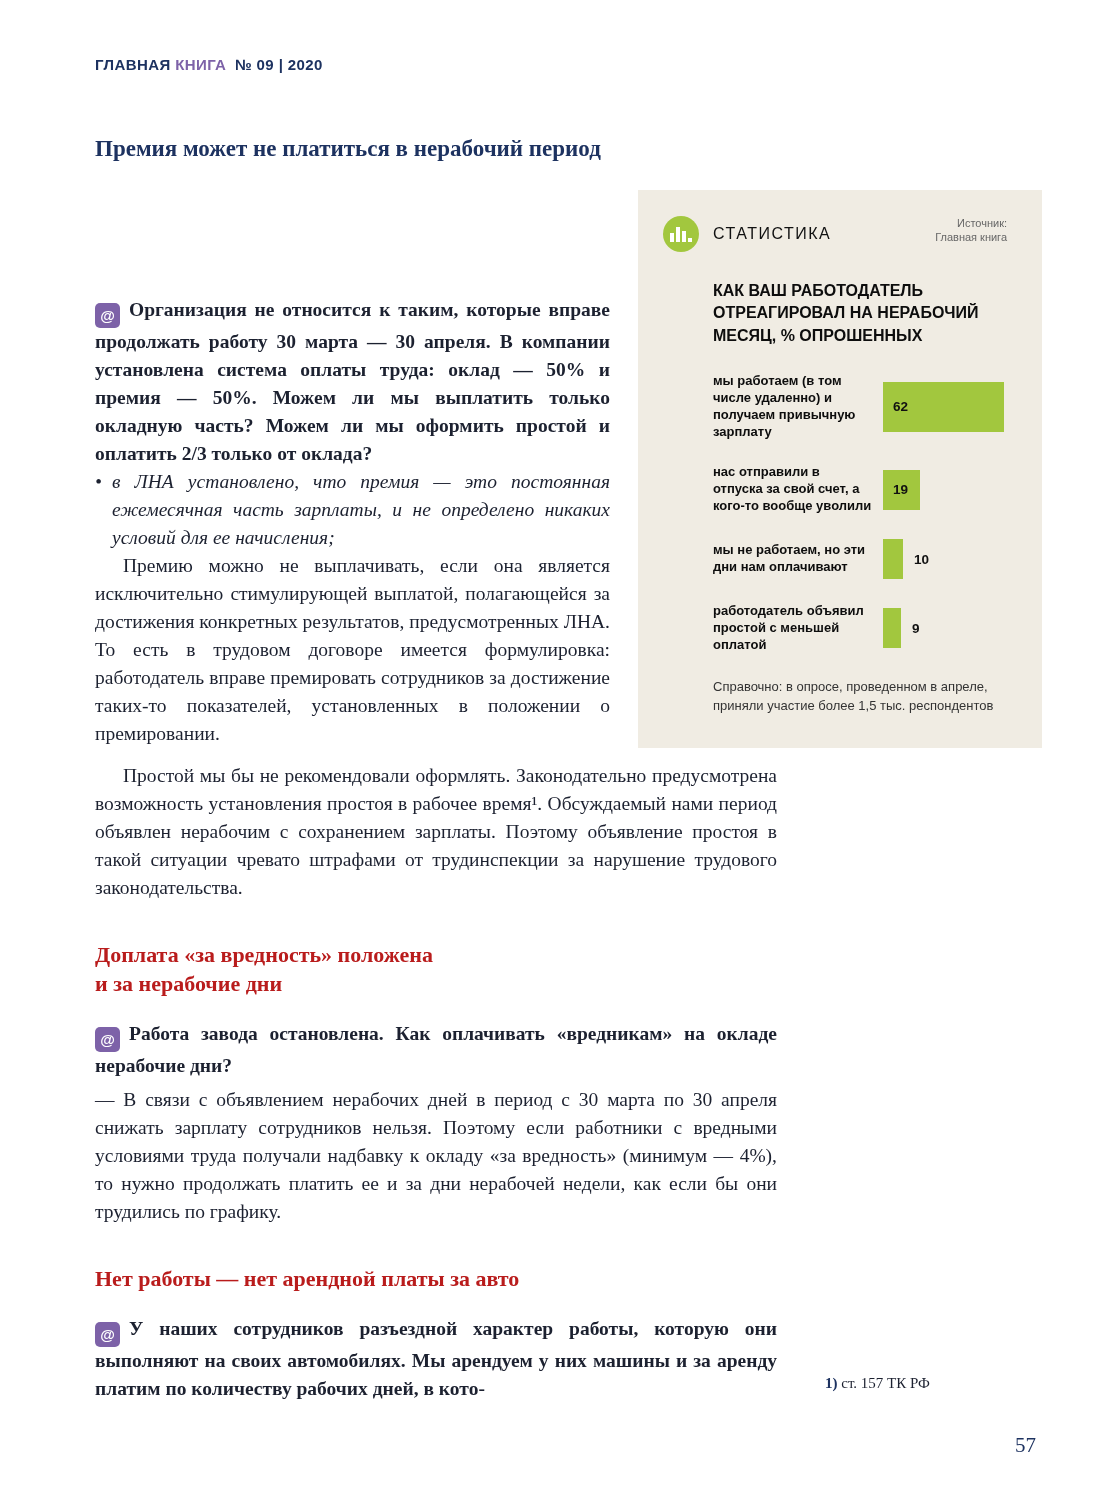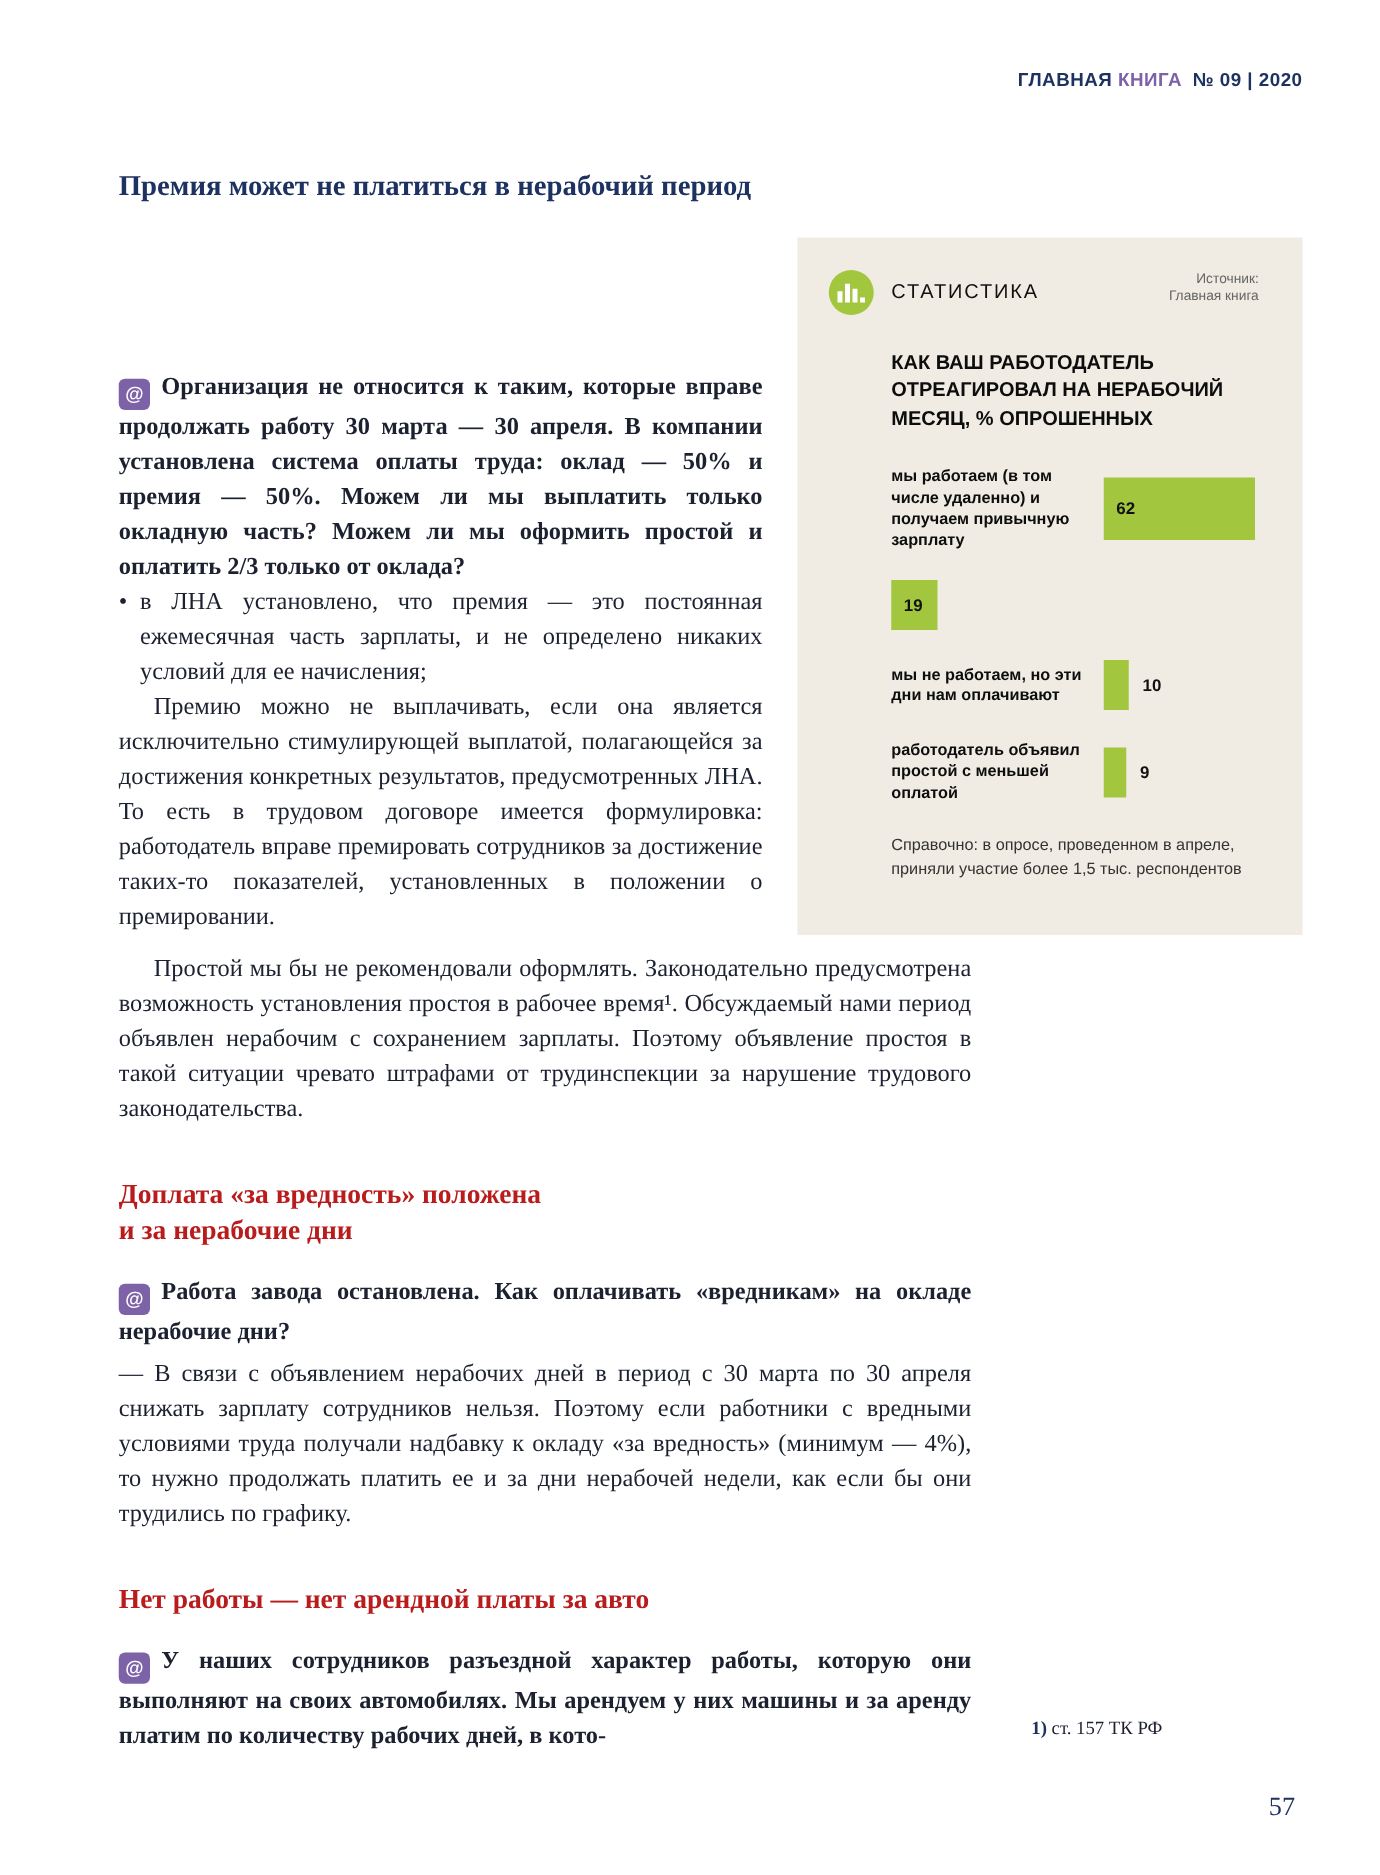--- a/index.html
+++ b/index.html
@@ -8,21 +8,21 @@
     position: relative;
     width: 1104px;
     height: 1500px;
     background: #ffffff;
     padding: 56px 62px 0 95px;
     font-family: "Liberation Serif", serif;
     color: #1c2130;
     overflow: hidden;
   }
   .page-header {
-    text-align: right;
+    text-align: left;
     font-family: "Liberation Sans", sans-serif;
     font-size: 15px;
     font-weight: bold;
     color: #1d3260;
     letter-spacing: 0.4px;
   }
   .brand-accent { color: #7d62a8; }
   .issue { margin-left: 4px; font-weight: bold; }
 
   .h1 {
@@ -61,21 +61,21 @@
     text-align: center;
     line-height: 25px;
     font-family: "Liberation Sans", sans-serif;
     font-size: 15px;
     font-weight: bold;
     margin-right: 9px;
     vertical-align: -5px;
   }
   .answer-intro { font-size: 19.5px; line-height: 28px; margin: 2px 0 0 0; }
   .bullets { list-style: none; margin: 0; padding: 0; font-size: 19.5px; line-height: 28px; }
-  .bullets li { padding-left: 17px; position: relative; text-align: justify; }
+  .bullets li { padding-left: 17px; position: relative; text-align: justify; font-style: italic; }
   .bullets li::before { content: "\2022"; position: absolute; left: 0; color: #1c2130; }
   .para { font-size: 19.5px; line-height: 28px; text-align: justify; margin: 0; }
   .indent { text-indent: 28px; }
   .wide { width: 682px; }
   .mt14 { margin-top: 14px; }
   .mt6 { margin-top: 6px; }
 
   
   .stat-box {
     margin-left: auto;
@@ -168,20 +168,21 @@
       <div class="stat-title">КАК ВАШ РАБОТОДАТЕЛЬ ОТРЕАГИРОВАЛ НА НЕРАБОЧИЙ МЕСЯЦ, % ОПРОШЕННЫХ</div>
       <div class="stat-bars">
           <div class="stat-row">
             <div class="stat-bar-label">мы работаем (в том числе удаленно) и получаем привычную зарплату</div>
             <div class="stat-bar-area">
               <div class="stat-bar" style="width: 121px; height: 50px; background: rgb(162, 199, 62);"></div>
               <span class="stat-num inside">62</span>
             </div>
           </div>
           <div class="stat-row">
+            <div class="stat-bar-label">нас отправили в отпуска за свой счет, а кого-то вообще уволили</div>
             <div class="stat-bar-area">
               <div class="stat-bar" style="width: 37px; height: 40px; background: rgb(162, 199, 62);"></div>
               <span class="stat-num inside">19</span>
             </div>
           </div>
           <div class="stat-row">
             <div class="stat-bar-label">мы не работаем, но эти дни нам оплачивают</div>
             <div class="stat-bar-area">
               <div class="stat-bar" style="width: 20px; height: 40px; background: rgb(162, 199, 62);"></div>
               <span class="stat-num">10</span>

